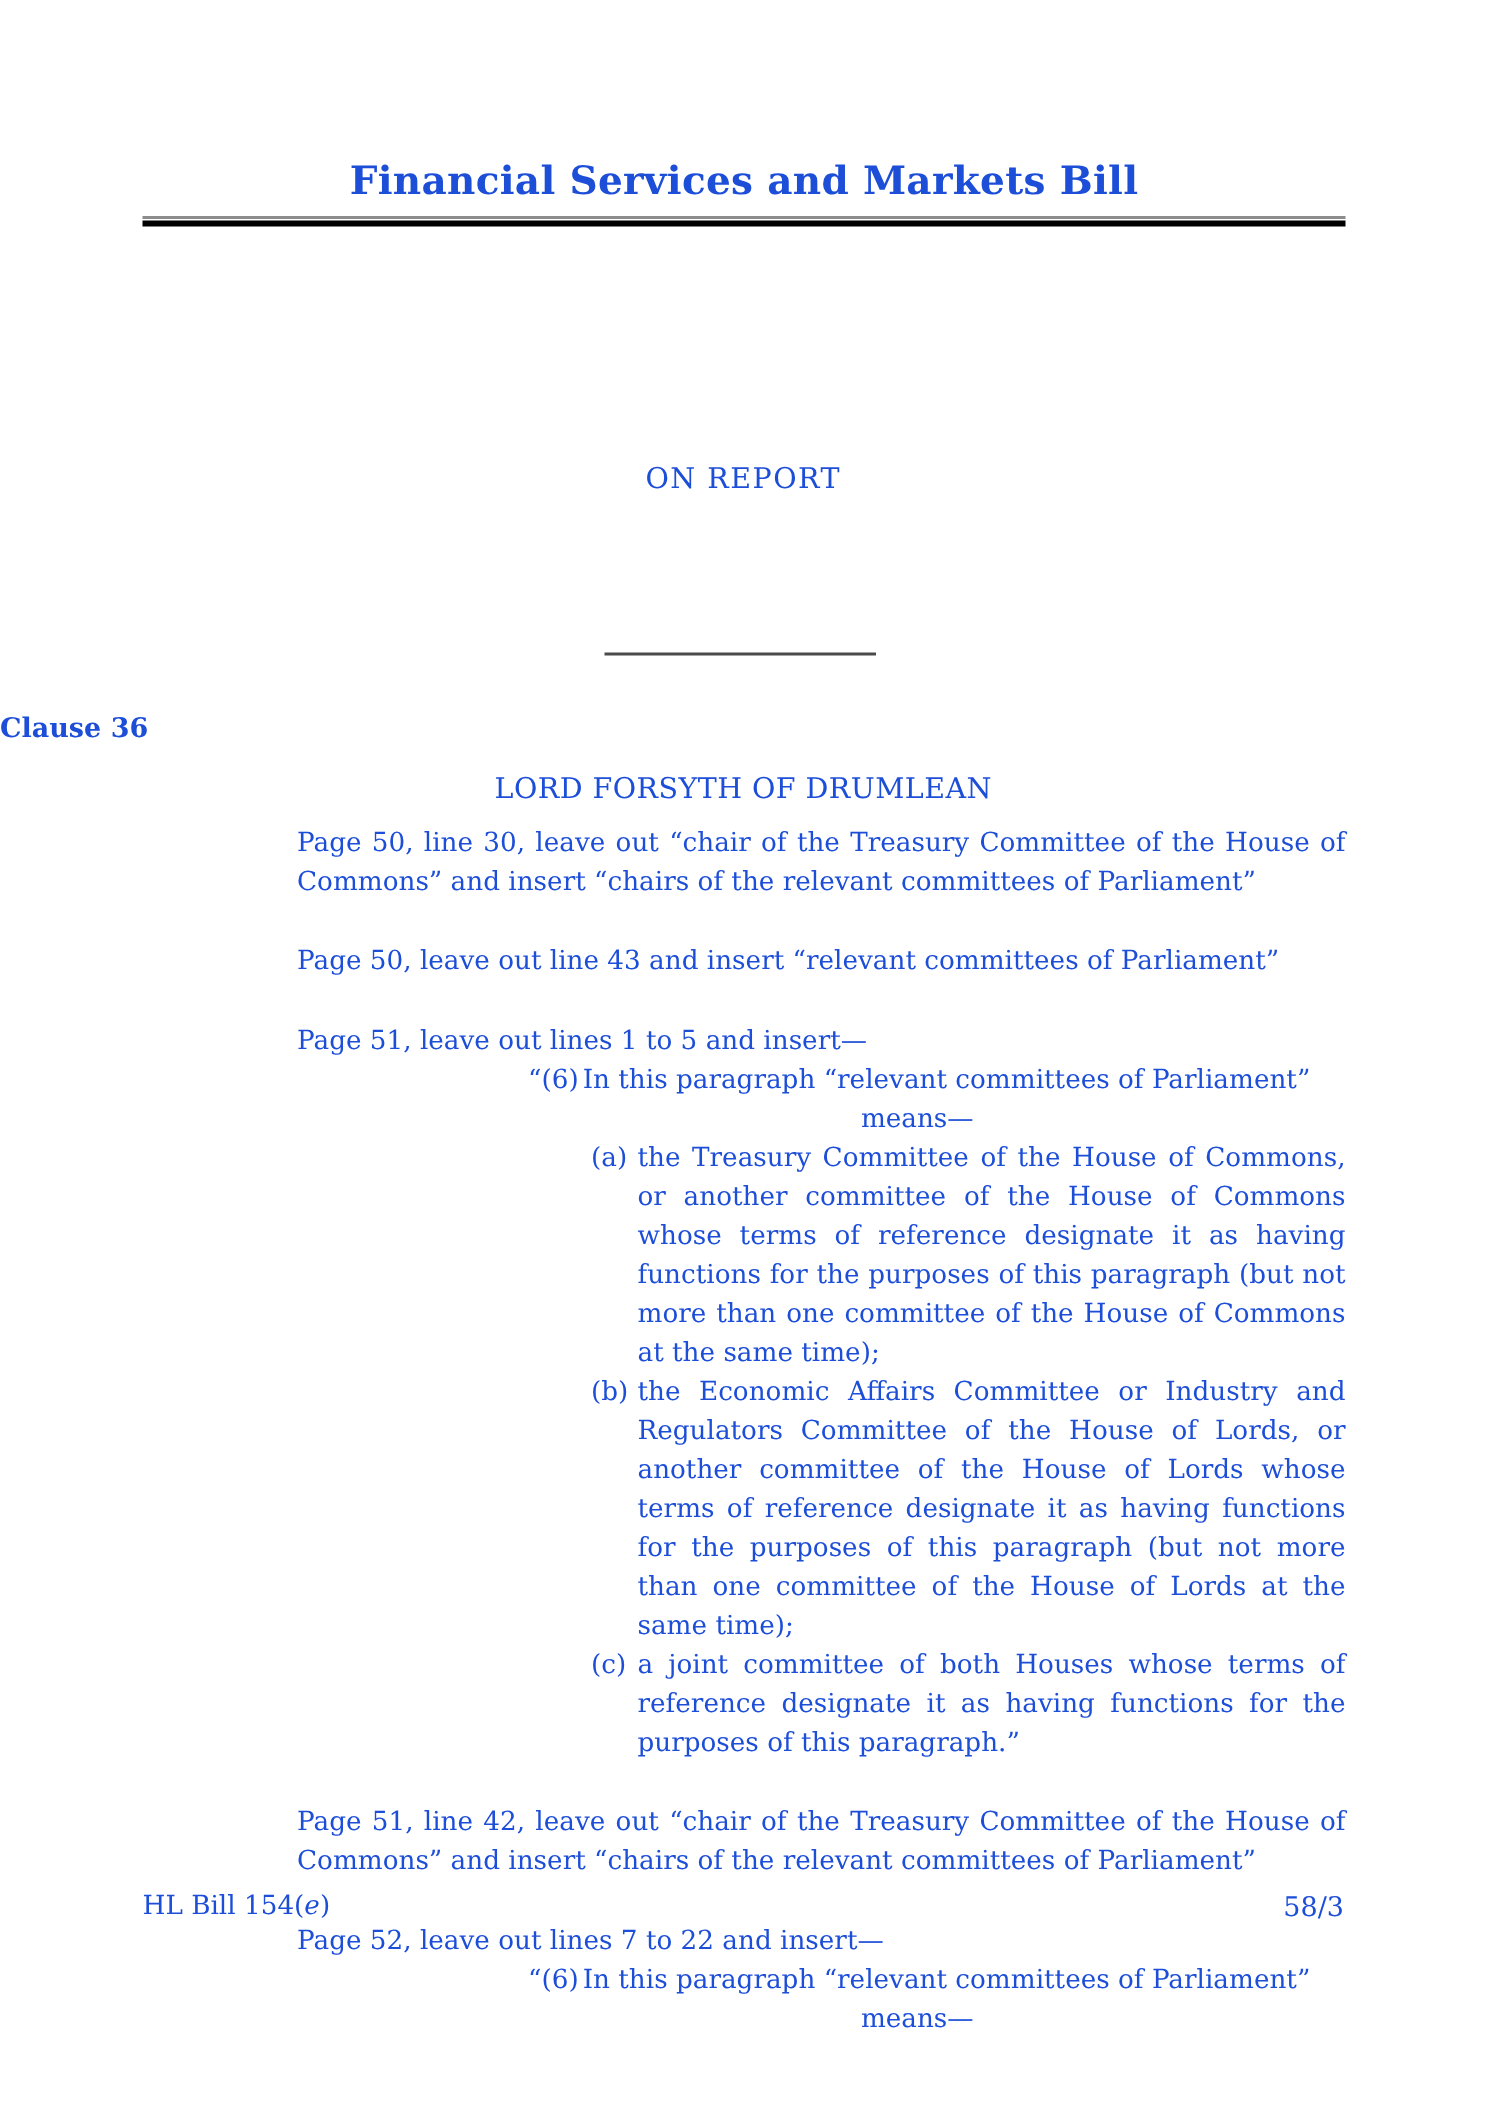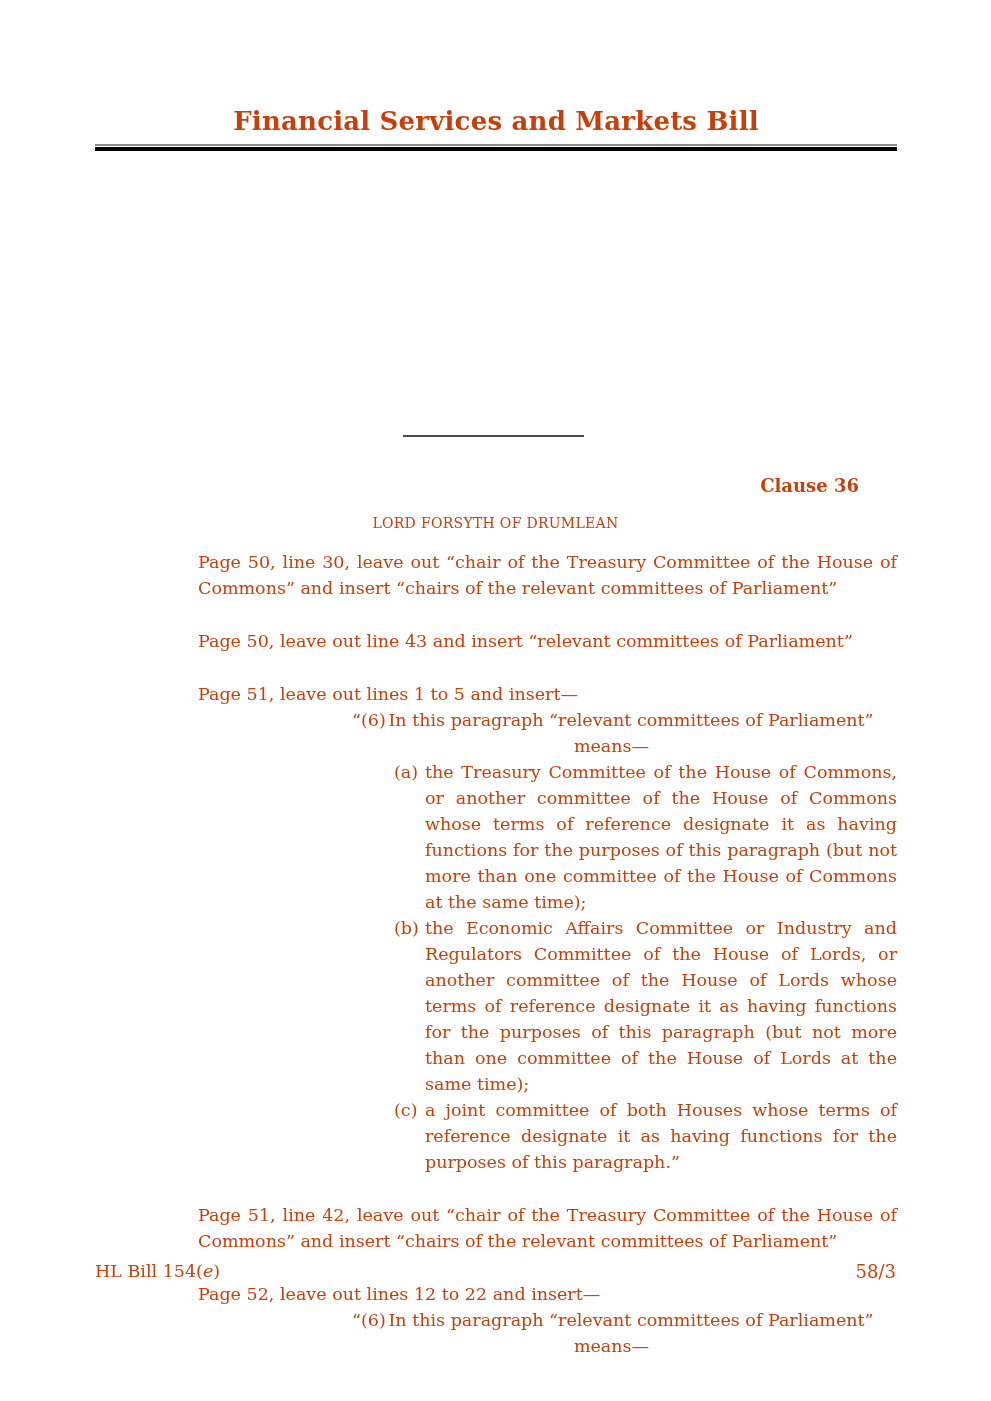--- a/index.html
+++ b/index.html
@@ -1,20 +1,20 @@
 <!DOCTYPE html>
 <html><head>
 <meta charset="utf-8">
 <style>
   html,body { margin:0; padding:0; background:#ffffff; }
   .page {
     position:relative;
     width:991px; height:1401px;
     background:#ffffff;
-    color:#c2410c;
+    color:#1d4ed8;
     font-family:"DejaVu Serif", serif;
     overflow:hidden;
   }
   
   .title {
     position:absolute; top:106px; left:95px; width:802px;
     margin:0; text-align:center;
     font-size:26px; font-weight:bold; letter-spacing:0.2px;
   }
   .double-rule { position:absolute; left:95px; top:144px; width:802px; height:8px; }
@@ -25,25 +25,25 @@
   .marshal {
     position:absolute; top:301px; left:0; width:991px;
     text-align:center; font-size:19px; letter-spacing:1px; line-height:37px;
   }
   .head-sep {
     position:absolute; top:435px; left:403px; width:181px; height:0;
     border-top:2px solid #4a4a4a;
   }
   .clause {
     position:absolute; top:475px; left:0; width:859px;
-    text-align:right; font-size:18px; font-weight:bold;
+    text-align:left; font-size:18px; font-weight:bold;
   }
   .mover {
     position:absolute; top:515px; left:0; width:991px;
-    text-align:center; font-size:14px; letter-spacing:0.3px;
+    text-align:center; font-size:19px; letter-spacing:0.3px;
   }
 
   
   .amendments {
     position:absolute; top:549px; left:198px; width:699px;
     font-size:17.5px; line-height:26px; text-align:justify;
   }
   .amend { margin:0 0 27px 0; }
   .amend p { margin:0; }
   .ins-lead { padding-left:128px; text-align:center; }
@@ -58,20 +58,21 @@
 </style>
 </head>
 <body>
 
 <div class="page">
 
   <h1 class="title">Financial Services and Markets Bill</h1>
   <div class="double-rule"></div>
 
   <div class="marshal">
+    <div>ON REPORT</div>
   </div>
 
   <div class="head-sep"></div>
 
   <div class="clause">Clause 36</div>
   <div class="mover">LORD FORSYTH OF DRUMLEAN</div>
 
   <main class="amendments">
 
     <div class="amend">
@@ -97,21 +98,21 @@
         <span class="lbl">(c)</span><span>a joint committee of both Houses whose terms of reference designate it as having functions for the purposes of this paragraph.”</span>
       </div>
     </div>
 
     <div class="amend">
       <p>Page 51, line 42, leave out “chair of the Treasury Committee of the House of Commons” and insert “chairs of the relevant committees of Parliament”</p>
     </div>
 
 
     <div class="amend">
-      <p>Page 52, leave out lines 12 to 22 and insert—</p>
+      <p>Page 52, leave out lines 7 to 22 and insert—</p>
       <div class="ins-lead">
         <span class="lbl">“(6)</span><span>In this paragraph “relevant committees of Parliament” means—</span>
       </div>
     </div>
 
   </main>
 
   <div class="footer-left">
     <span>HL Bill 154(</span><span class="it">e</span><span>)</span>
   </div>

